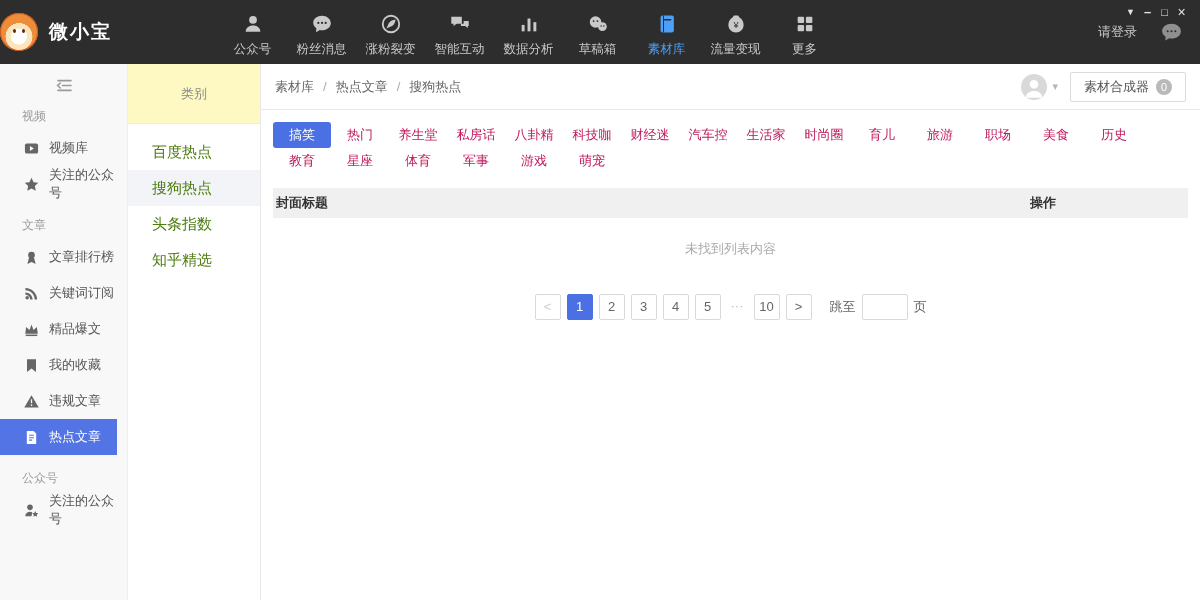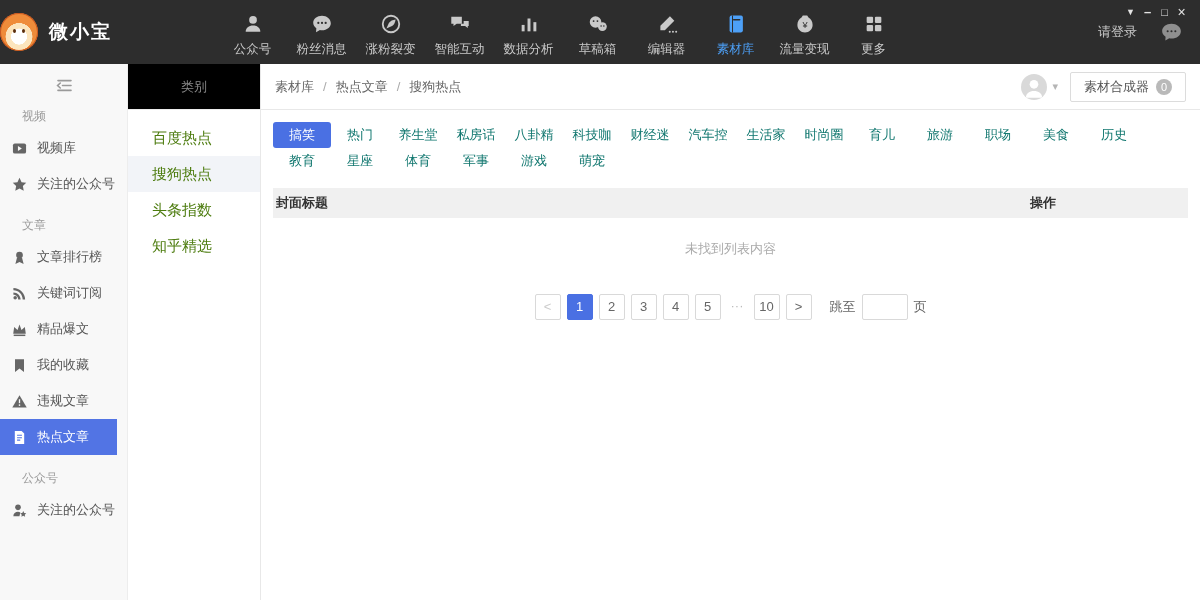--- a/index.html
+++ b/index.html
@@ -31,29 +31,29 @@
   .wc-close { font-size:14px; }
 
   
   .app-body { display:flex; height:536px; }
 
   
   .sidebar { width:128px; flex:none; background:#f8f8f8; border-right:1px solid #ededed; padding-top:8px; }
   .collapse-row { display:flex; justify-content:center; padding:6px 0 0 0; }
   .collapse-btn { cursor:pointer; }
   .section-title { color:#9b9b9b; font-size:12px; padding:15px 0 5px 22px; }
-  .side-item { height:36px; display:flex; align-items:center; gap:10px; padding-left:12px;
+  .side-item { height:36px; display:flex; align-items:center; gap:10px; padding-left:24px;
                font-size:13px; color:#555; cursor:pointer; margin-right:10px; }
   .side-item svg { color:#666; flex:none; }
   .side-item.active { background:#5274e4; color:#fff; }
   .side-item.active svg { color:#fff; }
 
   
   .cat-panel { width:133px; flex:none; background:#fff; border-right:1px solid #e8e8e8; }
-  .cat-header { height:46px; background:#000000; border-bottom:1px solid #ececec; display:flex;
+  .cat-header { height:60px; background:#fef9c3; border-bottom:1px solid #ececec; display:flex;
                 align-items:center; justify-content:center; font-size:13px; color:#8a8a8a; }
   .cat-items { padding-top:10px; }
   .cat-item { height:36px; display:flex; align-items:center; padding-left:24px; font-size:15px;
               color:#4d7c0f; cursor:pointer; }
   .cat-item.selected { background:#f2f4f8; }
 
   
   .main { flex:1; display:flex; flex-direction:column; background:#fff; }
   .main-header { height:46px; flex:none; border-bottom:1px solid #e8e8e8; display:flex; align-items:center; padding:0 14px; }
   .breadcrumb { display:flex; align-items:center; gap:9px; font-size:13px; color:#666; }
@@ -62,21 +62,21 @@
   .header-right { margin-left:auto; display:flex; align-items:center; }
   .avatar { width:26px; height:26px; border-radius:50%; background:#d9d9d9; overflow:hidden; cursor:pointer; }
   .caret { color:#b5b5b5; font-size:11px; margin:0 12px 0 5px; cursor:pointer; }
   .composer-btn { height:30px; border:1px solid #dcdcdc; border-radius:2px; background:#fff; display:flex;
                   align-items:center; gap:7px; padding:8px 13px; font-size:13px; color:#555; cursor:pointer; }
   .composer-badge { width:16px; height:16px; border-radius:50%; background:#b9b9b9; color:#fff; font-size:11px;
                     display:flex; align-items:center; justify-content:center; }
 
   .content { padding:12px 12px 0 12px; }
   .tags { display:flex; flex-wrap:wrap; width:880px; }
-  .tag { width:58px; height:26px; line-height:26px; text-align:center; font-size:13px; color:#0f766e;
+  .tag { width:58px; height:26px; line-height:26px; text-align:center; font-size:13px; color:#be185d;
          cursor:pointer; border-radius:3px; }
   .tag.active { background:#4a70e3; color:#fff; }
 
   .table-head { margin-top:14px; height:30px; background:#f0f0f0; display:flex; align-items:center;
                 padding:0 3px; font-size:13px; font-weight:bold; color:#333; }
   .col-title { flex:1; }
   .col-action { width:155px; }
 
   .empty { text-align:center; color:#aaa; font-size:13px; margin-top:22px; }
 
@@ -142,29 +142,20 @@
     <div class="nav-item">
       <svg width="22" height="22" viewBox="0 0 24 24" fill="currentColor">
           <circle cx="9.3" cy="9.8" r="6.3"></circle>
           <circle cx="16.8" cy="14.8" r="4.8"></circle>
           <circle cx="7.2" cy="8.8" r="1" fill="#2d2d2d"></circle>
           <circle cx="11.4" cy="8.8" r="1" fill="#2d2d2d"></circle>
           <circle cx="15.4" cy="14.2" r=".85" fill="#2d2d2d"></circle>
           <circle cx="18.4" cy="14.2" r=".85" fill="#2d2d2d"></circle>
         </svg>
       <span class="lbl">草稿箱</span>
-    </div>
-    <div class="nav-item">
-      <svg width="22" height="22" viewBox="0 0 24 24" fill="currentColor">
-          <path d="M15.2 3.6l4.8 4.8L9.6 18.8H4.8V14z"></path>
-          <circle cx="15" cy="20.4" r="1.1"></circle>
-          <circle cx="18.5" cy="20.4" r="1.1"></circle>
-          <circle cx="22" cy="20.4" r="1.1"></circle>
-        </svg>
-      <span class="lbl">编辑器</span>
     </div>
     <div class="nav-item active">
       <svg width="22" height="22" viewBox="0 0 24 24" fill="currentColor">
           <rect x="5" y="2.8" width="14.5" height="18.4" rx="2"></rect>
           <path d="M9.5 7.4h6.5" stroke="#2d2d2d" stroke-width="1.7" stroke-linecap="round"></path>
           <path d="M8.2 2.8v18.4" stroke="#2d2d2d" stroke-width="1.1"></path>
         </svg>
       <span class="lbl">素材库</span>
     </div>
     <div class="nav-item">

